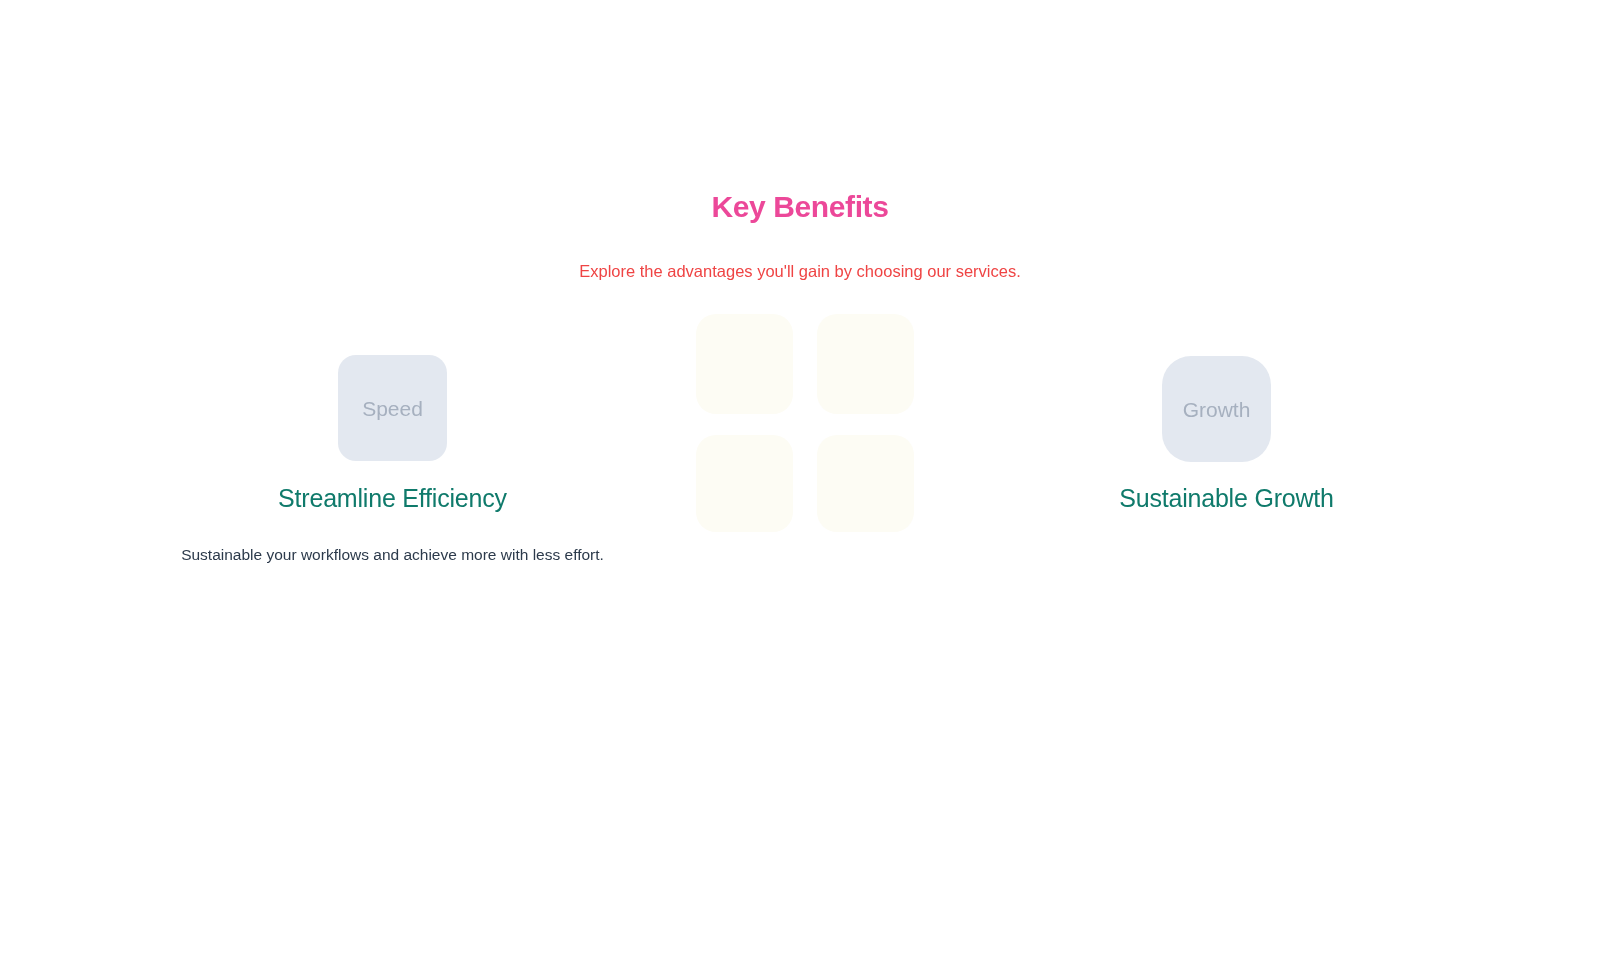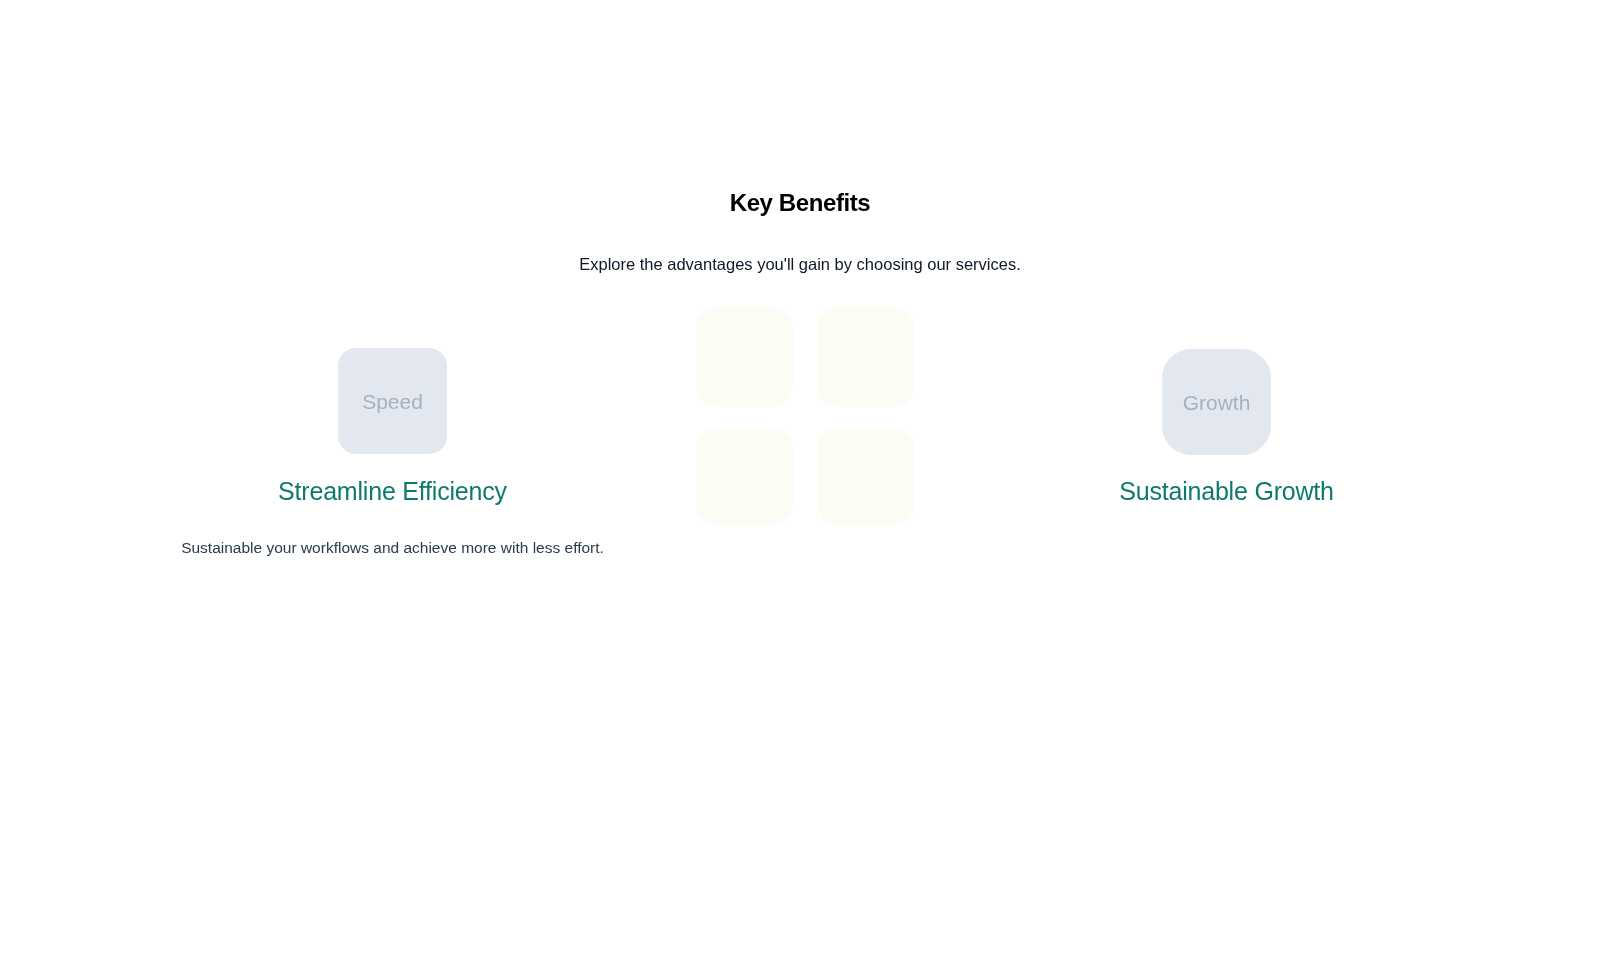--- a/index.html
+++ b/index.html
@@ -24,31 +24,31 @@
     align-items: center;
   }
 
   
   .section-header {
     width: 100%;
     text-align: center;
     margin-top: 190px;
   }
   .section-title {
-    font-size: 24px;
+    font-size: 30px;
     font-weight: bold;
-    color: #000000;
+    color: #ec4899;
     letter-spacing: -0.4px;
     line-height: 1.1;
     margin: 0;
   }
   .section-subtitle {
     font-size: 16.5px;
     font-weight: normal;
-    color: #0f172a;
+    color: #ef4444;
     line-height: 1.4;
     margin: 37px 0 0 0;
   }
 
   
   .benefits-row {
     width: 1600px;
     margin-top: 72px;
     display: flex;
     align-items: flex-start;

